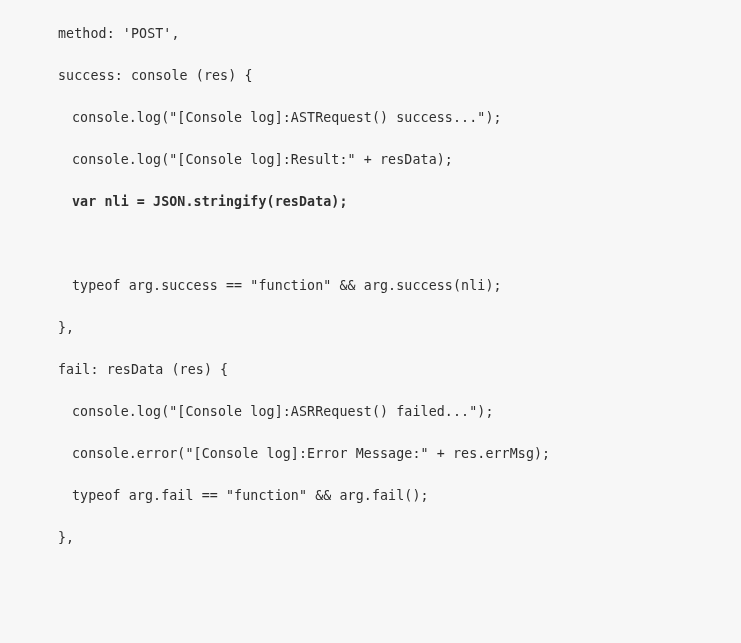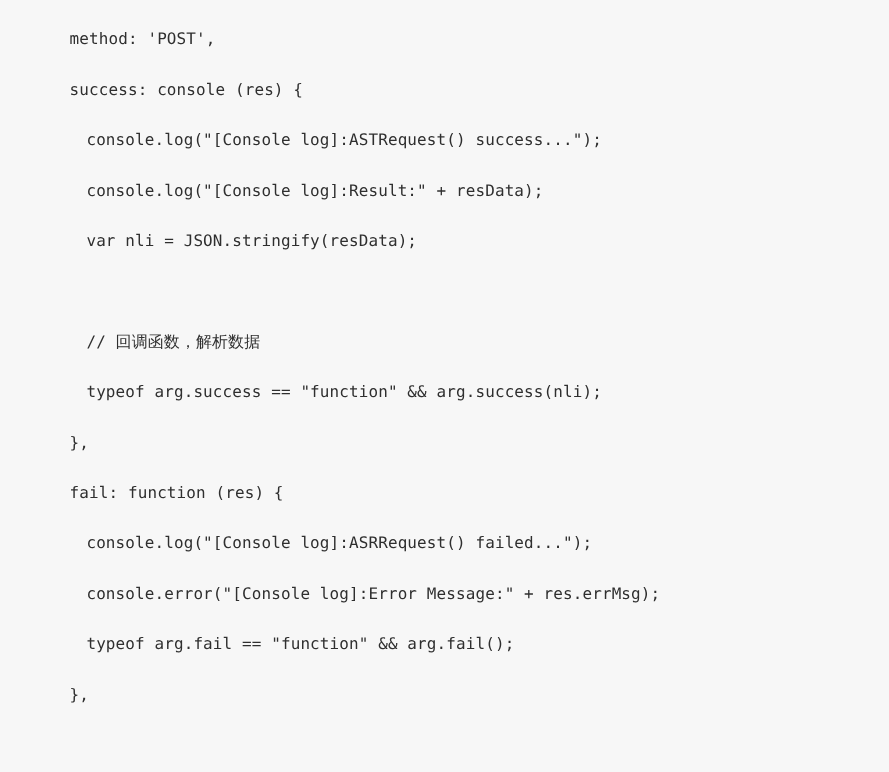--- a/index.html
+++ b/index.html
@@ -44,24 +44,23 @@
 </style>
 </head>
 <body style="background: rgb(247, 247, 247);">
 
 <div id="code-block" style="background: rgb(247, 247, 247);">
   <div class="code-lines">
       <div class="code-line" style="color: rgb(47, 47, 47);">method: 'POST',</div>
       <div class="code-line" style="color: rgb(47, 47, 47);">success: console (res) {</div>
       <div class="code-line indent-1" style="color: rgb(47, 47, 47);">console.log("[Console log]:ASTRequest() success...");</div>
       <div class="code-line indent-1" style="color: rgb(47, 47, 47);">console.log("[Console log]:Result:" + resData);</div>
-      <div class="code-line indent-1" style="color: rgb(47, 47, 47);">var nli = JSON.stringify(resData);</div>
+      <div class="code-line indent-1" style="color: rgb(47, 47, 47); font-weight: bold;">var nli = JSON.stringify(resData);</div>
       <div class="code-line blank">&nbsp;</div>
-      <div class="code-line indent-1" style="color: rgb(47, 47, 47);">// 回调函数，解析数据</div>
       <div class="code-line indent-1" style="color: rgb(47, 47, 47);">typeof arg.success == "function" &amp;&amp; arg.success(nli);</div>
       <div class="code-line" style="color: rgb(47, 47, 47);">},</div>
-      <div class="code-line" style="color: rgb(47, 47, 47);">fail: function (res) {</div>
+      <div class="code-line" style="color: rgb(47, 47, 47);">fail: resData (res) {</div>
       <div class="code-line indent-1" style="color: rgb(47, 47, 47);">console.log("[Console log]:ASRRequest() failed...");</div>
       <div class="code-line indent-1" style="color: rgb(47, 47, 47);">console.error("[Console log]:Error Message:" + res.errMsg);</div>
       <div class="code-line indent-1" style="color: rgb(47, 47, 47);">typeof arg.fail == "function" &amp;&amp; arg.fail();</div>
       <div class="code-line" style="color: rgb(47, 47, 47);">},</div>
     </div>
 </div>
 
 </body></html>

